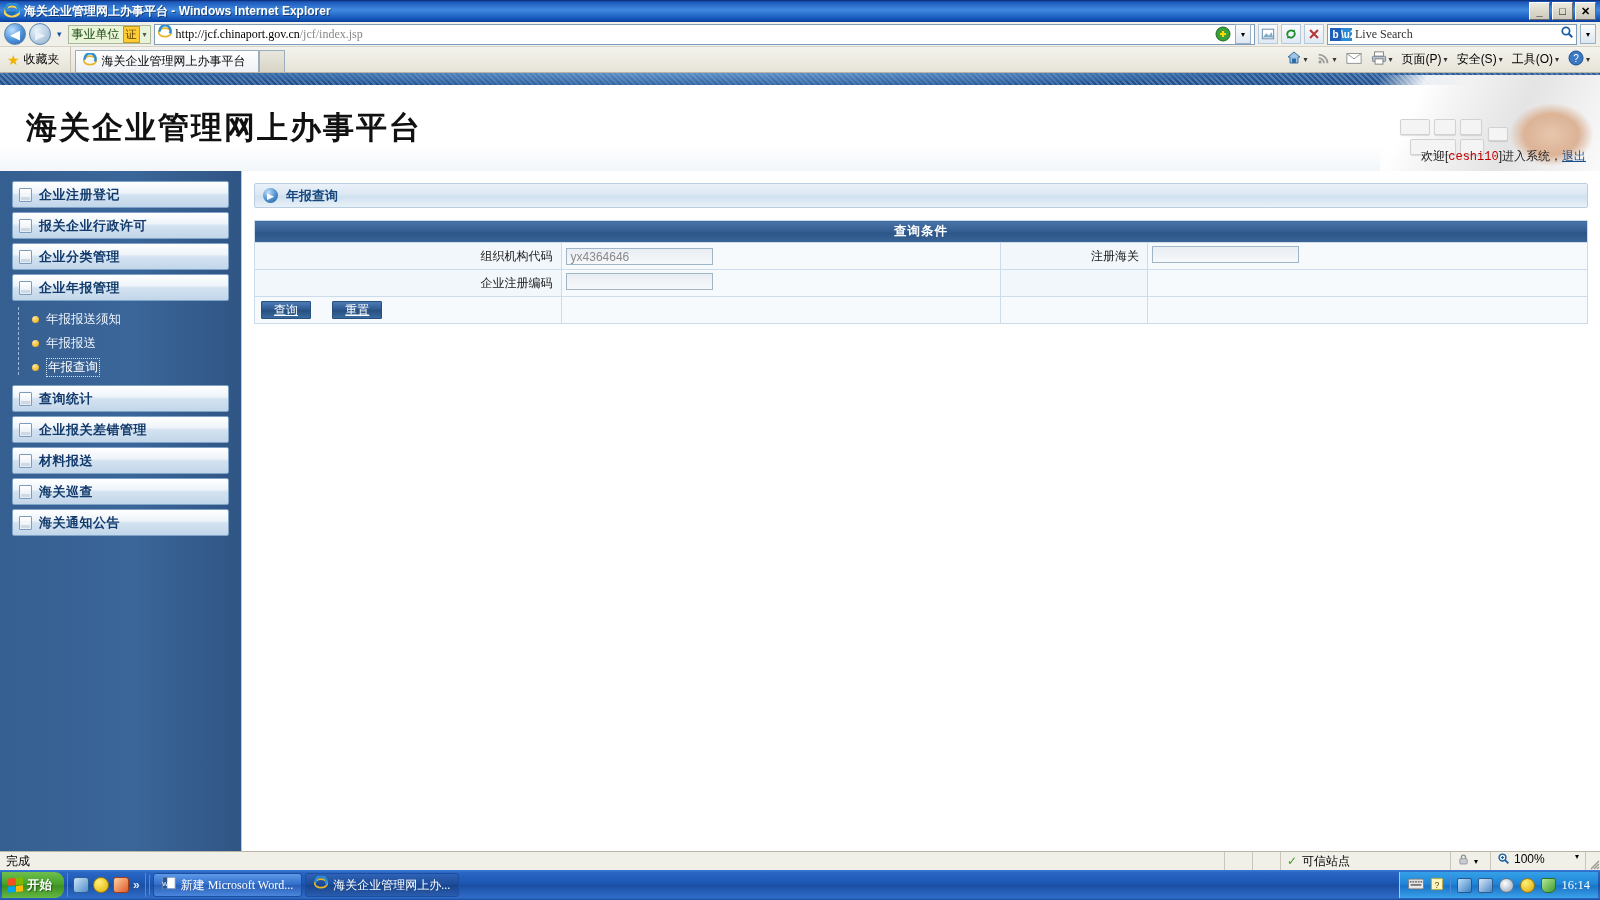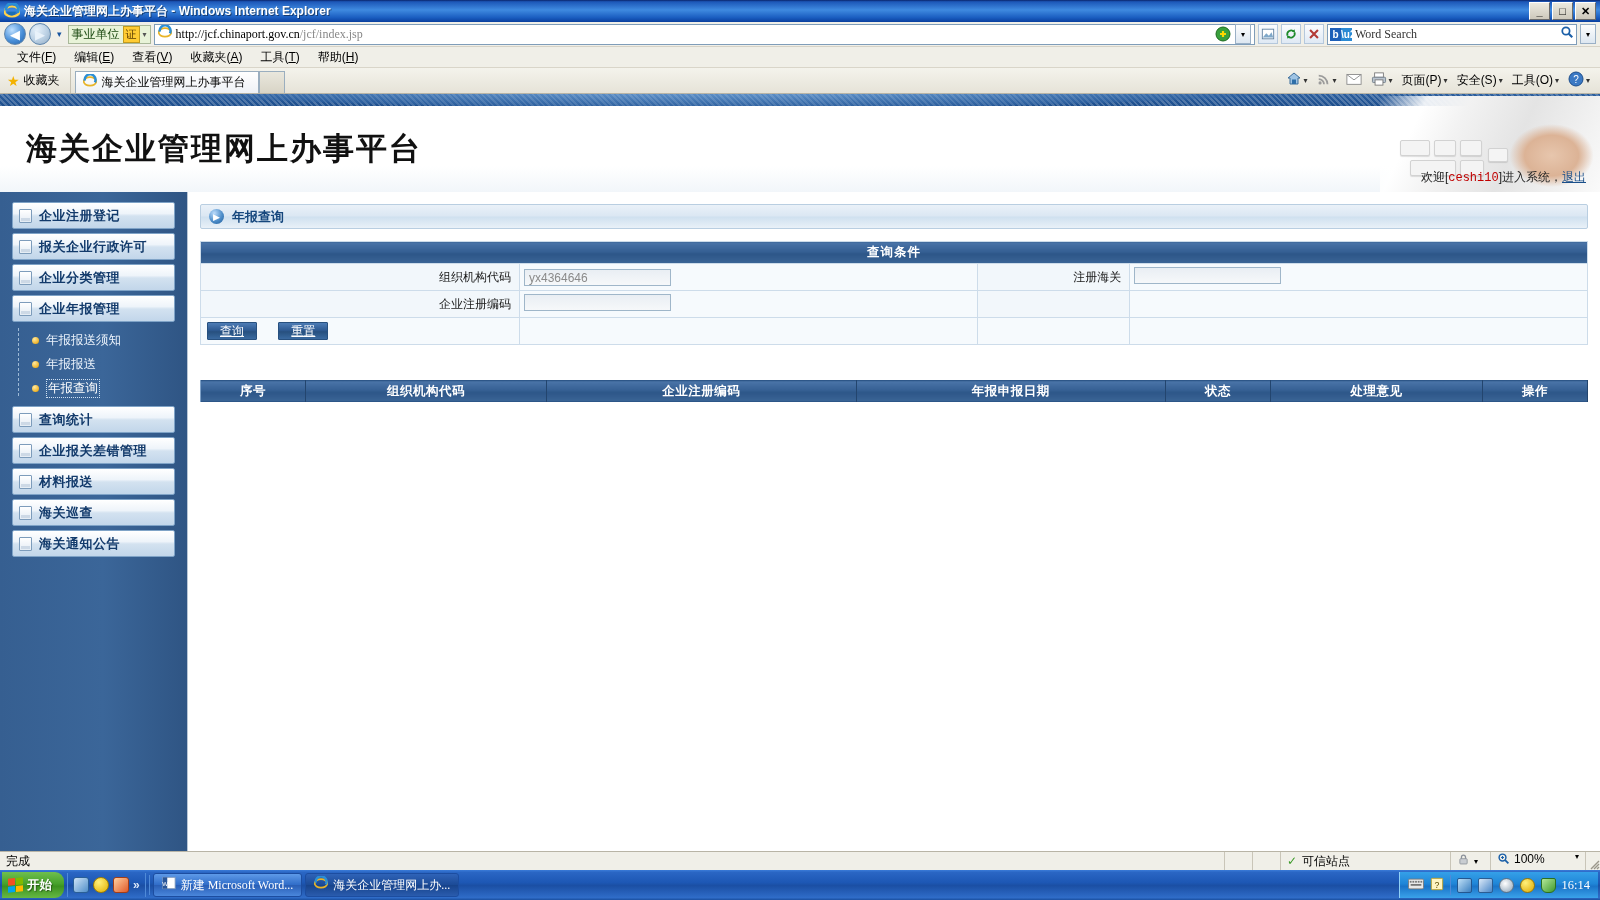--- a/index.html
+++ b/index.html
@@ -158,21 +158,21 @@
     position:absolute;right:14px;bottom:6px;font-size:12px;color:#222;white-space:nowrap;
   }
   .banner-welcome .user { color:#c00000; font-family:"Liberation Mono","DejaVu Sans Mono",monospace; }
   .banner-welcome .logout { color:#1a4f8a; text-decoration:underline; }
 
   
   .content { flex:1; display:flex; align-items:stretch; background:#fff; min-height:0; }
 
   
   .sidebar {
-    width:188px;flex:none;
+    width:242px;flex:none;
     background:linear-gradient(to right,#365f91 0%,#3b6699 55%,#2f5584 100%);
     border-right:1px solid #b9c7d6;
     padding:10px 12px 0 12px;
   }
   .menu-btn {
     height:27px;margin-bottom:4px;
     background:linear-gradient(to bottom,#ffffff 0%,#eef4fa 42%,#d3e2f0 52%,#c2d6ea 100%);
     border:1px solid #7fa3c7;border-radius:2px;
     display:flex;align-items:center;gap:7px;padding:0 6px;
     box-shadow:inset 0 1px 0 #fff;
@@ -361,39 +361,31 @@
       <svg width="14" height="14" viewBox="0 0 16 16">
           <path d="M3.5 3.5l9 9M12.5 3.5l-9 9" stroke="#b33a36" stroke-width="2.4"></path>
         </svg>
     </span>
 
     <span class="search-box">
       <span class="live-logo">
           <i>b</i>
           <i>\u2713</i>
         </span>
-      <span>Word Search</span>
+      <span>Live Search</span>
       <span class="search-mag">
         <svg width="14" height="14" viewBox="0 0 16 16">
             <circle cx="6.8" cy="6.8" r="4.2" fill="none" stroke="#1a5fa8" stroke-width="2"></circle>
             <path d="M10 10l4 4" stroke="#1a5fa8" stroke-width="2.4"></path>
           </svg>
       </span>
     </span>
     <span class="dd-btn">▾</span>
   </div>
 
-  <div class="menubar">
-    <span class="mi"><span>文件</span>(<u>F</u>)</span>
-    <span class="mi"><span>编辑</span>(<u>E</u>)</span>
-    <span class="mi"><span>查看</span>(<u>V</u>)</span>
-    <span class="mi"><span>收藏夹</span>(<u>A</u>)</span>
-    <span class="mi"><span>工具</span>(<u>T</u>)</span>
-    <span class="mi"><span>帮助</span>(<u>H</u>)</span>
-  </div>
 
   <div class="favbar">
     <span class="fav-btn">
       <span class="star">★</span>
       <span>收藏夹</span>
     </span>
     <span class="tabs">
       <span class="tab">
         <span>
           <svg width="14" height="14" viewBox="0 0 16 16">
@@ -586,43 +578,20 @@
                 <span class="btn"><u>查询</u></span>
                 <span class="btn"><u>重置</u></span>
               </td>
               <td></td>
               <td></td>
               <td></td>
             </tr>
           </tbody>
         </table>
 
-        <table class="res-table">
-          <colgroup>
-            <col style="width:7.2%">
-              <col style="width:16.5%">
-              <col style="width:21.2%">
-            <col style="width:21.2%">
-              <col style="width:7.2%">
-              <col style="width:14.5%">
-              <col style="width:7.2%">
-          </colgroup>
-          <thead>
-            <tr>
-              <th>序号</th>
-              <th>组织机构代码</th>
-              <th>企业注册编码</th>
-              <th>年报申报日期</th>
-              <th>状态</th>
-              <th>处理意见</th>
-              <th>操作</th>
-            </tr>
-          </thead>
-          <tbody></tbody>
-        </table>
 
       </div>
     </div>
   </div>
 
   <div class="statusbar">
     <span class="sb-cell sb-grow">完成</span>
     <span class="sb-cell" style="width:28px"></span>
     <span class="sb-cell" style="width:28px"></span>
     <span class="sb-cell sb-zone">

